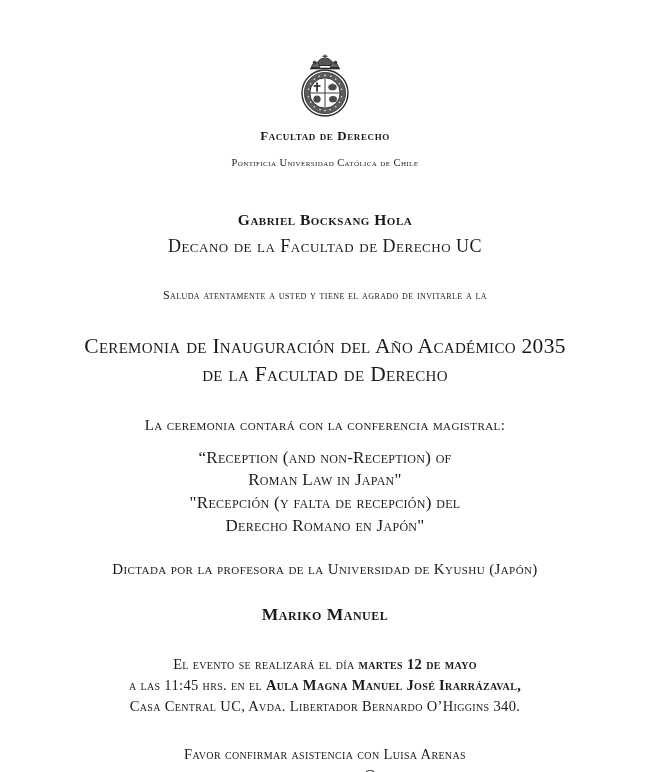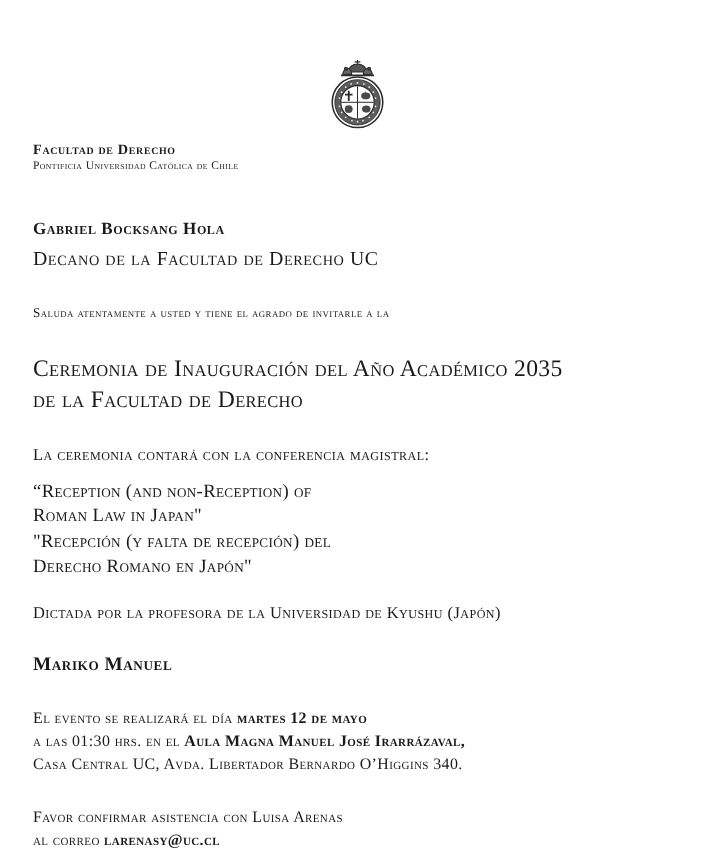--- a/index.html
+++ b/index.html
@@ -13,20 +13,21 @@
     font-family: "Liberation Serif", "DejaVu Serif", serif;
     color: #1a1a1a;
     overflow: hidden;
   }
 
   .page {
     width: 650px;
     height: 648px;
     box-sizing: border-box;
     padding: 0 30px;
+    text-align: center;
     position: relative;
   }
 
   
   .crest-wrap {
     padding-top: 52px;
     display: flex;
     justify-content: center;
     align-items: flex-start;
   }
@@ -45,21 +46,21 @@
     font-weight: bold;
     font-variant: small-caps;
     letter-spacing: 0.6px;
     line-height: 1.2;
   }
   .inst-univ {
     font-size: 10.5px;
     font-variant: small-caps;
     letter-spacing: 0.4px;
     line-height: 1.3;
-    margin-top: 1px;
+    margin-top: 12px;
     color: #222;
   }
 
   
   .dean-block {
     margin-top: 41px;
   }
   .dean-name {
     font-size: 15.5px;
     font-weight: bold;
@@ -241,21 +242,21 @@
     <span class="line">Roman Law in Japan"</span>
     <span class="line">"Recepción (y falta de recepción) del</span>
     <span class="line">Derecho Romano en Japón"</span>
   </div>
 
   <div class="speaker-intro">Dictada por la profesora de la Universidad de Kyushu (Japón)</div>
   <div class="speaker-name">Mariko Manuel</div>
 
   <div class="event-details">
     <span class="line"><span>El evento se realizará el día </span><span class="em">martes 12 de mayo</span></span>
-    <span class="line"><span>a las 01:30 hrs. en el </span><span class="em">Aula Magna Manuel José Irarrázaval,</span></span>
+    <span class="line"><span>a las 11:45 hrs. en el </span><span class="em">Aula Magna Manuel José Irarrázaval,</span></span>
     <span class="line">Casa Central UC, Avda. Libertador Bernardo O’Higgins 340.</span>
   </div>
 
   <div class="rsvp">
     <span class="line">Favor confirmar asistencia con Luisa Arenas</span>
     <span class="line"><span>al correo </span><span class="em">larenasy@uc.cl</span></span>
   </div>
 
 </div>
 

